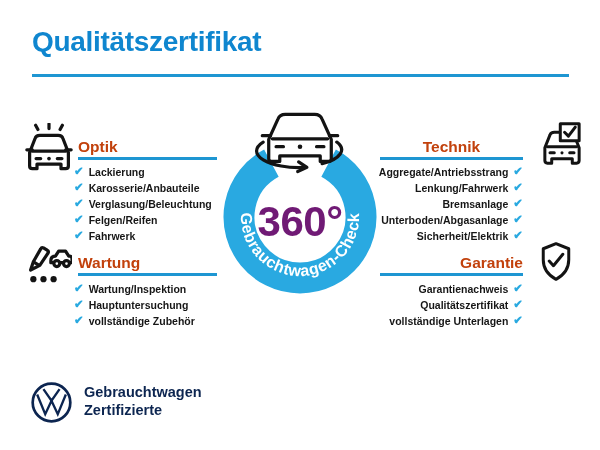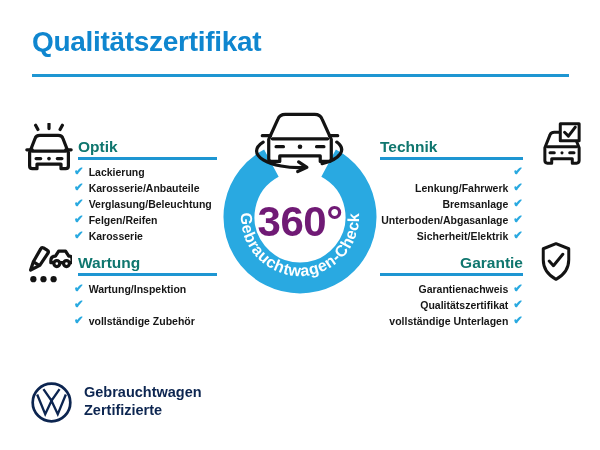--- a/index.html
+++ b/index.html
@@ -11,21 +11,21 @@
   .abs { position:absolute; }
 
   
   .page-title {
     left:32px; top:26px; font-size:28px; font-weight:bold;
     color:#0f86cf; letter-spacing:-0.3px;
   }
   .title-rule { left:32px; top:74px; width:537px; height:2.5px; background:#1e96d2; }
 
   
-  .sec-title { font-size:15.5px; font-weight:bold; color:#0f766e; }
+  .sec-title { font-size:15.5px; font-weight:bold; color:#c2410c; }
   .sec-rule { height:2.5px; background:#1e96d2; }
 
   
   .items { display:flex; flex-direction:column; }
   .item {
     display:flex; align-items:center; gap:5px; height:16px;
     font-size:10.5px; font-weight:bold; color:#161616; white-space:nowrap;
   }
   .item .chk { color:#29a9e0; font-size:11.5px; line-height:1; }
   .items.right .item { justify-content:flex-end; }
@@ -35,21 +35,21 @@
   #optik-title  { left:78px;  top:138px; }
   #optik-rule   { left:78px;  top:157px; width:139px; }
   #optik-items  { left:74px;  top:164px; }
   
   #wartung-icon { left:26px;  top:245px; width:46px; height:39px; }
   #wartung-title{ left:78px;  top:254px; }
   #wartung-rule { left:78px;  top:273px; width:139px; }
   #wartung-items{ left:74px;  top:281px; }
   
   #technik-icon { left:543px; top:122px; width:38px; height:48px; }
-  #technik-title{ left:380px; top:138px; width:143px; text-align:left; }
+  #technik-title{ left:380px; top:138px; width:143px; text-align:center; }
   #technik-rule { left:380px; top:157px; width:143px; }
   #technik-items{ left:330px; top:164px; width:193px; }
   
   #garantie-icon { left:539px; top:241px; width:34px; height:41px; }
   #garantie-title{ left:380px; top:254px; width:143px; text-align:right; }
   #garantie-rule { left:380px; top:273px; width:143px; }
   #garantie-items{ left:330px; top:281px; width:193px; }
 
   
   #ring-svg { left:200px; top:117px; width:200px; height:200px; }
@@ -99,21 +99,21 @@
     <div class="item">
         <span class="chk">✔</span>
         <span>Verglasung/Beleuchtung</span>
       </div>
     <div class="item">
         <span class="chk">✔</span>
         <span>Felgen/Reifen</span>
       </div>
     <div class="item">
         <span class="chk">✔</span>
-        <span>Karosserie</span>
+        <span>Fahrwerk</span>
       </div>
   </div>
 
   <svg id="wartung-icon" class="abs" viewBox="0 0 50 42">
     <path class="ink-fill" stroke-width="2.8" d="M 5,27 L 8,18 L 16,4 Q 17,2 19,3 L 23,5.5 Q 25,6.5 24,8.5 L 15,22 Z"></path>
     <path class="ink" stroke-width="2.2" d="M 8.5,18.5 L 13.5,21.5"></path>
     <path class="ink-fill" stroke-width="2.8" d="M 27,17 Q 27,12 32,12 L 35.5,6.5 H 43 L 46.5,12 H 47.5 Q 50,12 50,15 V 19 H 27 Z"></path>
     <circle cx="33.5" cy="20" r="3.2" class="ink-fill" stroke-width="2.6"></circle>
     <circle cx="44" cy="20" r="3.2" class="ink-fill" stroke-width="2.6"></circle>
     <circle cx="8" cy="37" r="3.4" fill="#131313"></circle>
@@ -122,39 +122,41 @@
   </svg>
   <div class="abs sec-title" id="wartung-title">Wartung</div>
   <div class="abs sec-rule" id="wartung-rule"></div>
   <div class="abs items" id="wartung-items">
     <div class="item">
         <span class="chk">✔</span>
         <span>Wartung/Inspektion</span>
       </div>
     <div class="item">
         <span class="chk">✔</span>
+        <span>Hauptuntersuchung</span>
       </div>
     <div class="item">
         <span class="chk">✔</span>
         <span>vollständige Zubehör</span>
       </div>
   </div>
 
   <svg id="technik-icon" class="abs" viewBox="0 0 44 56">
     <path class="ink-fill" stroke-width="3" d="M 2,30 L 8,15 Q 9,12 13,12 H 31 Q 35,12 36,15 L 42,30 V 45 Q 42,48 39,48 H 34 V 43 H 10 V 48 H 5 Q 2,48 2,45 Z"></path>
     <path class="ink" stroke-width="3" d="M 5,29 H 39"></path>
     <path class="ink" stroke-width="3.6" d="M 8,36 H 13 M 31,36 H 36"></path>
     <circle cx="22" cy="36" r="1.8" fill="#131313"></circle>
     <rect x="20" y="2" width="22" height="20" class="ink-fill" stroke-width="3"></rect>
     <path class="ink" stroke-width="3" d="M 25,12 L 29.5,16.5 L 37.5,6"></path>
   </svg>
   <div class="abs sec-title" id="technik-title">Technik</div>
   <div class="abs sec-rule" id="technik-rule"></div>
   <div class="abs items right" id="technik-items">
     <div class="item">
+        <span>Aggregate/Antriebsstrang</span>
         <span class="chk">✔</span>
       </div>
     <div class="item">
         <span>Lenkung/Fahrwerk</span>
         <span class="chk">✔</span>
       </div>
     <div class="item">
         <span>Bremsanlage</span>
         <span class="chk">✔</span>
       </div>

